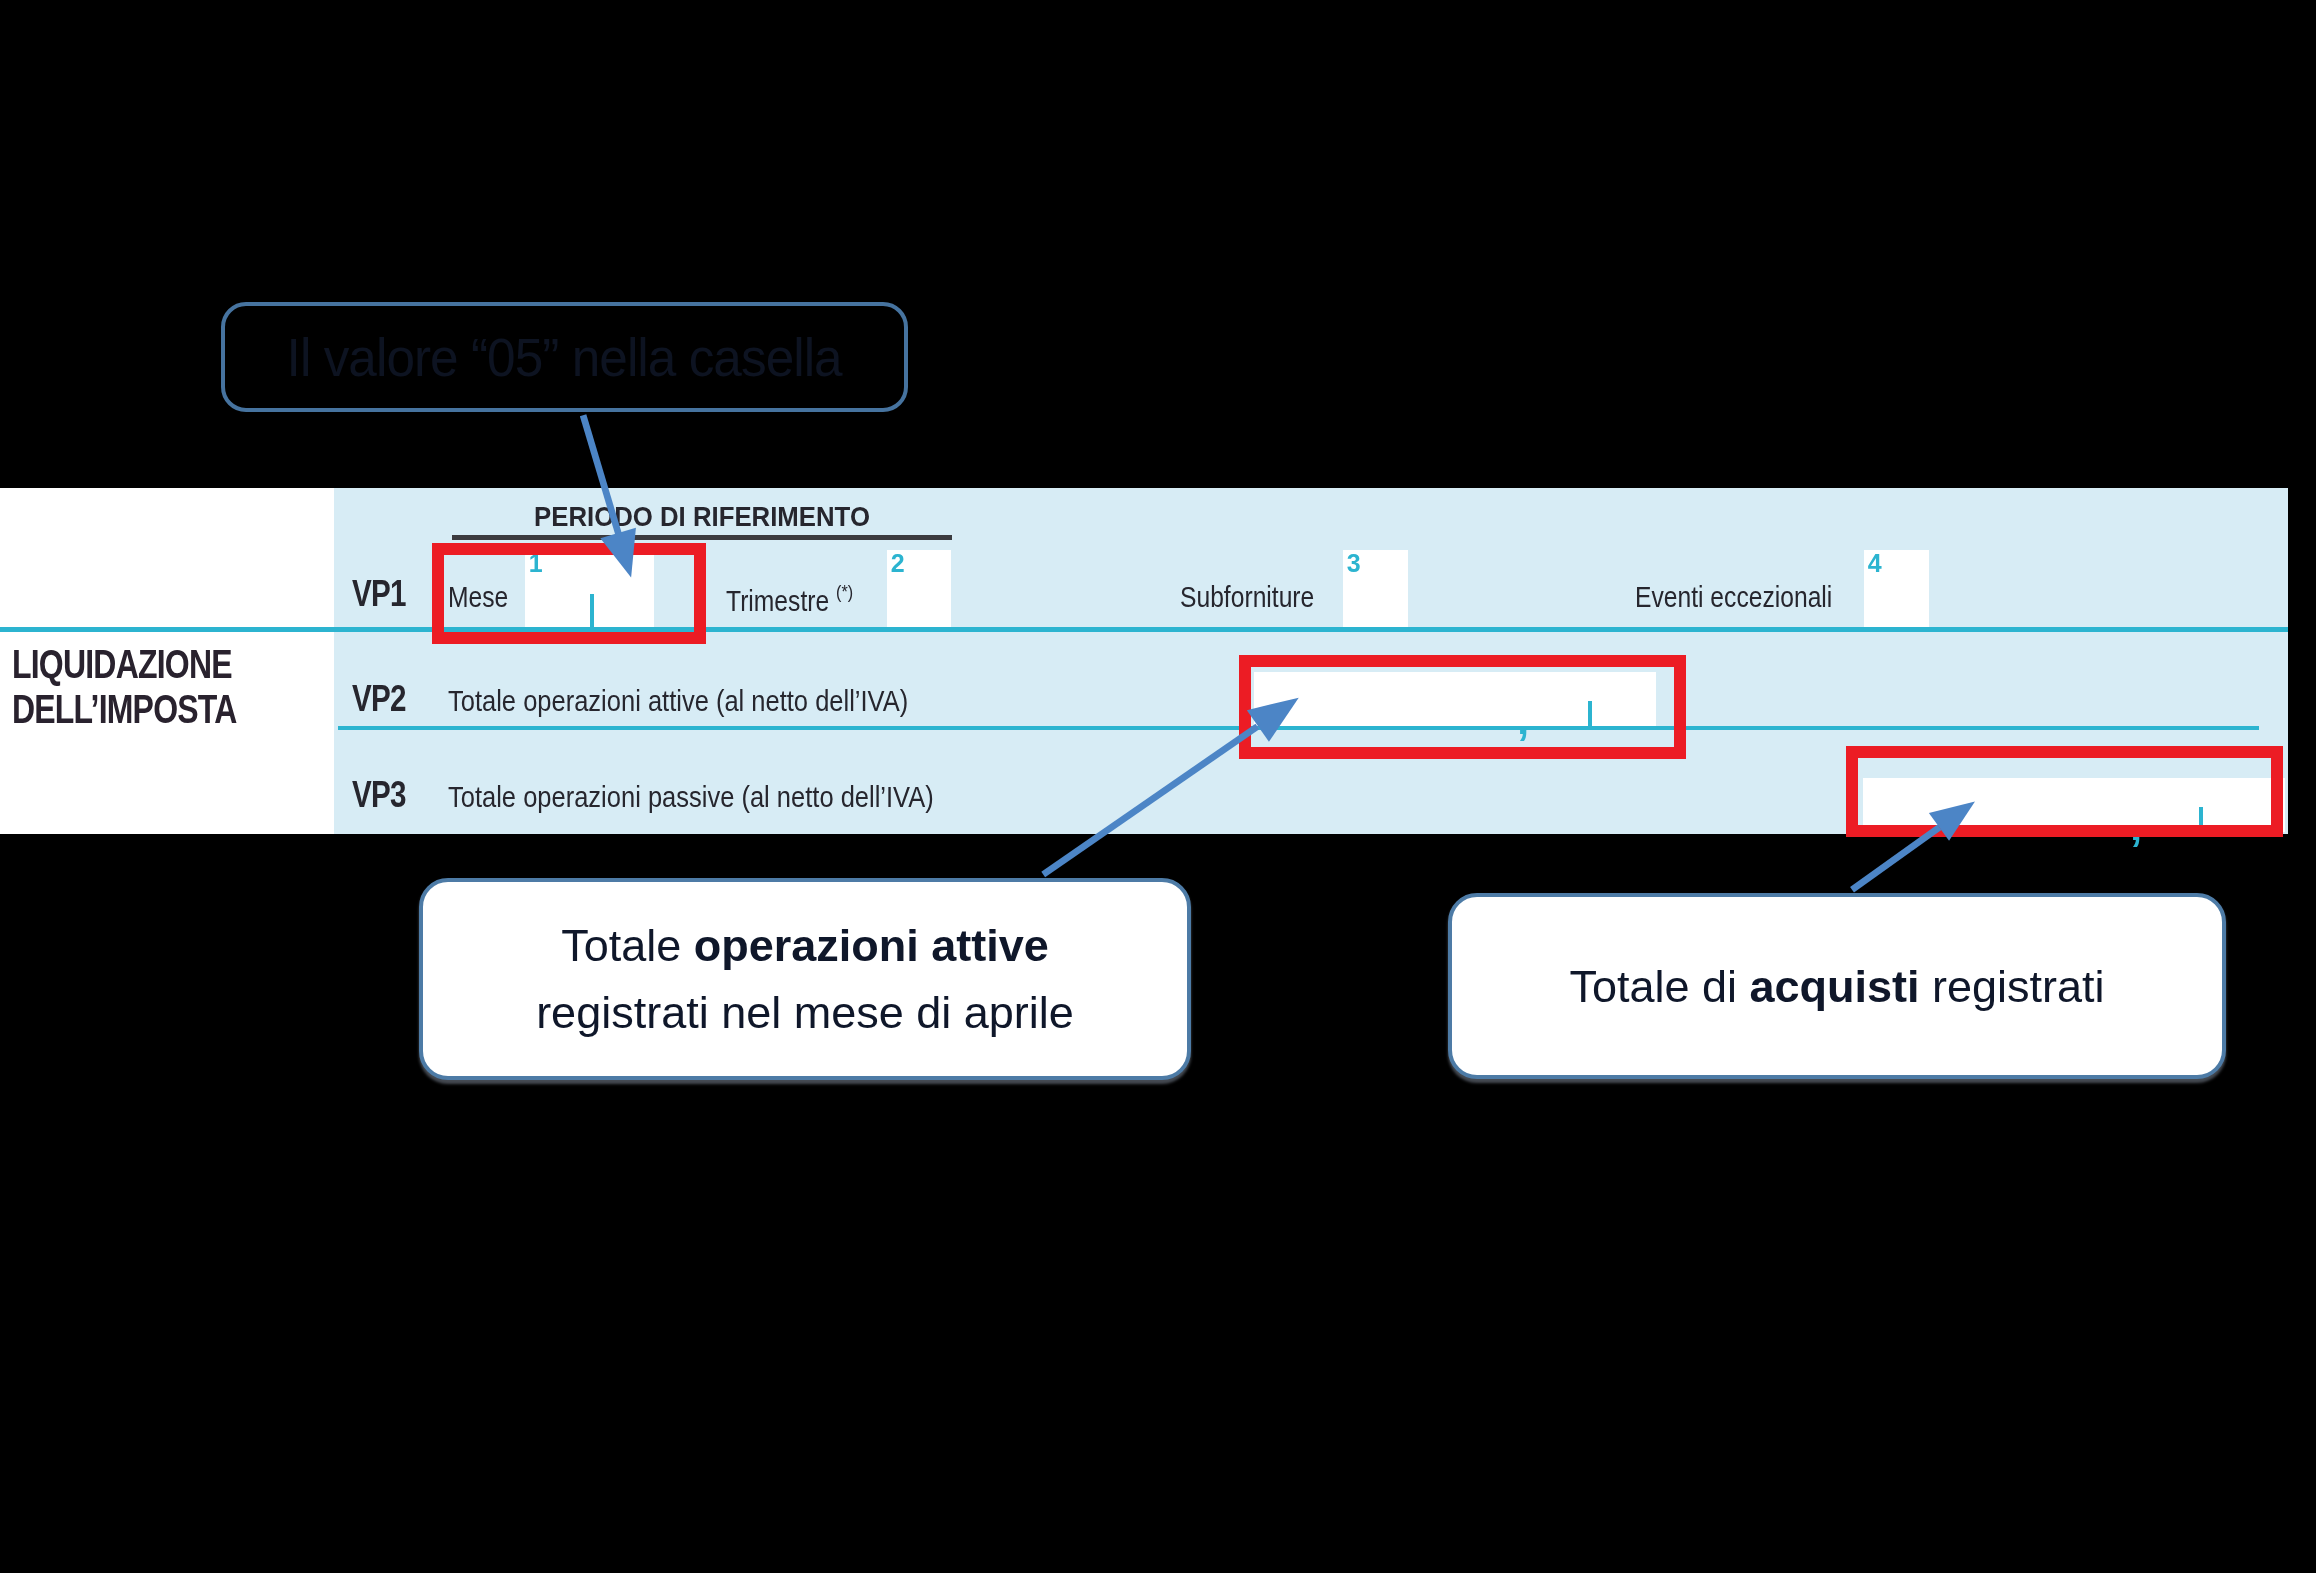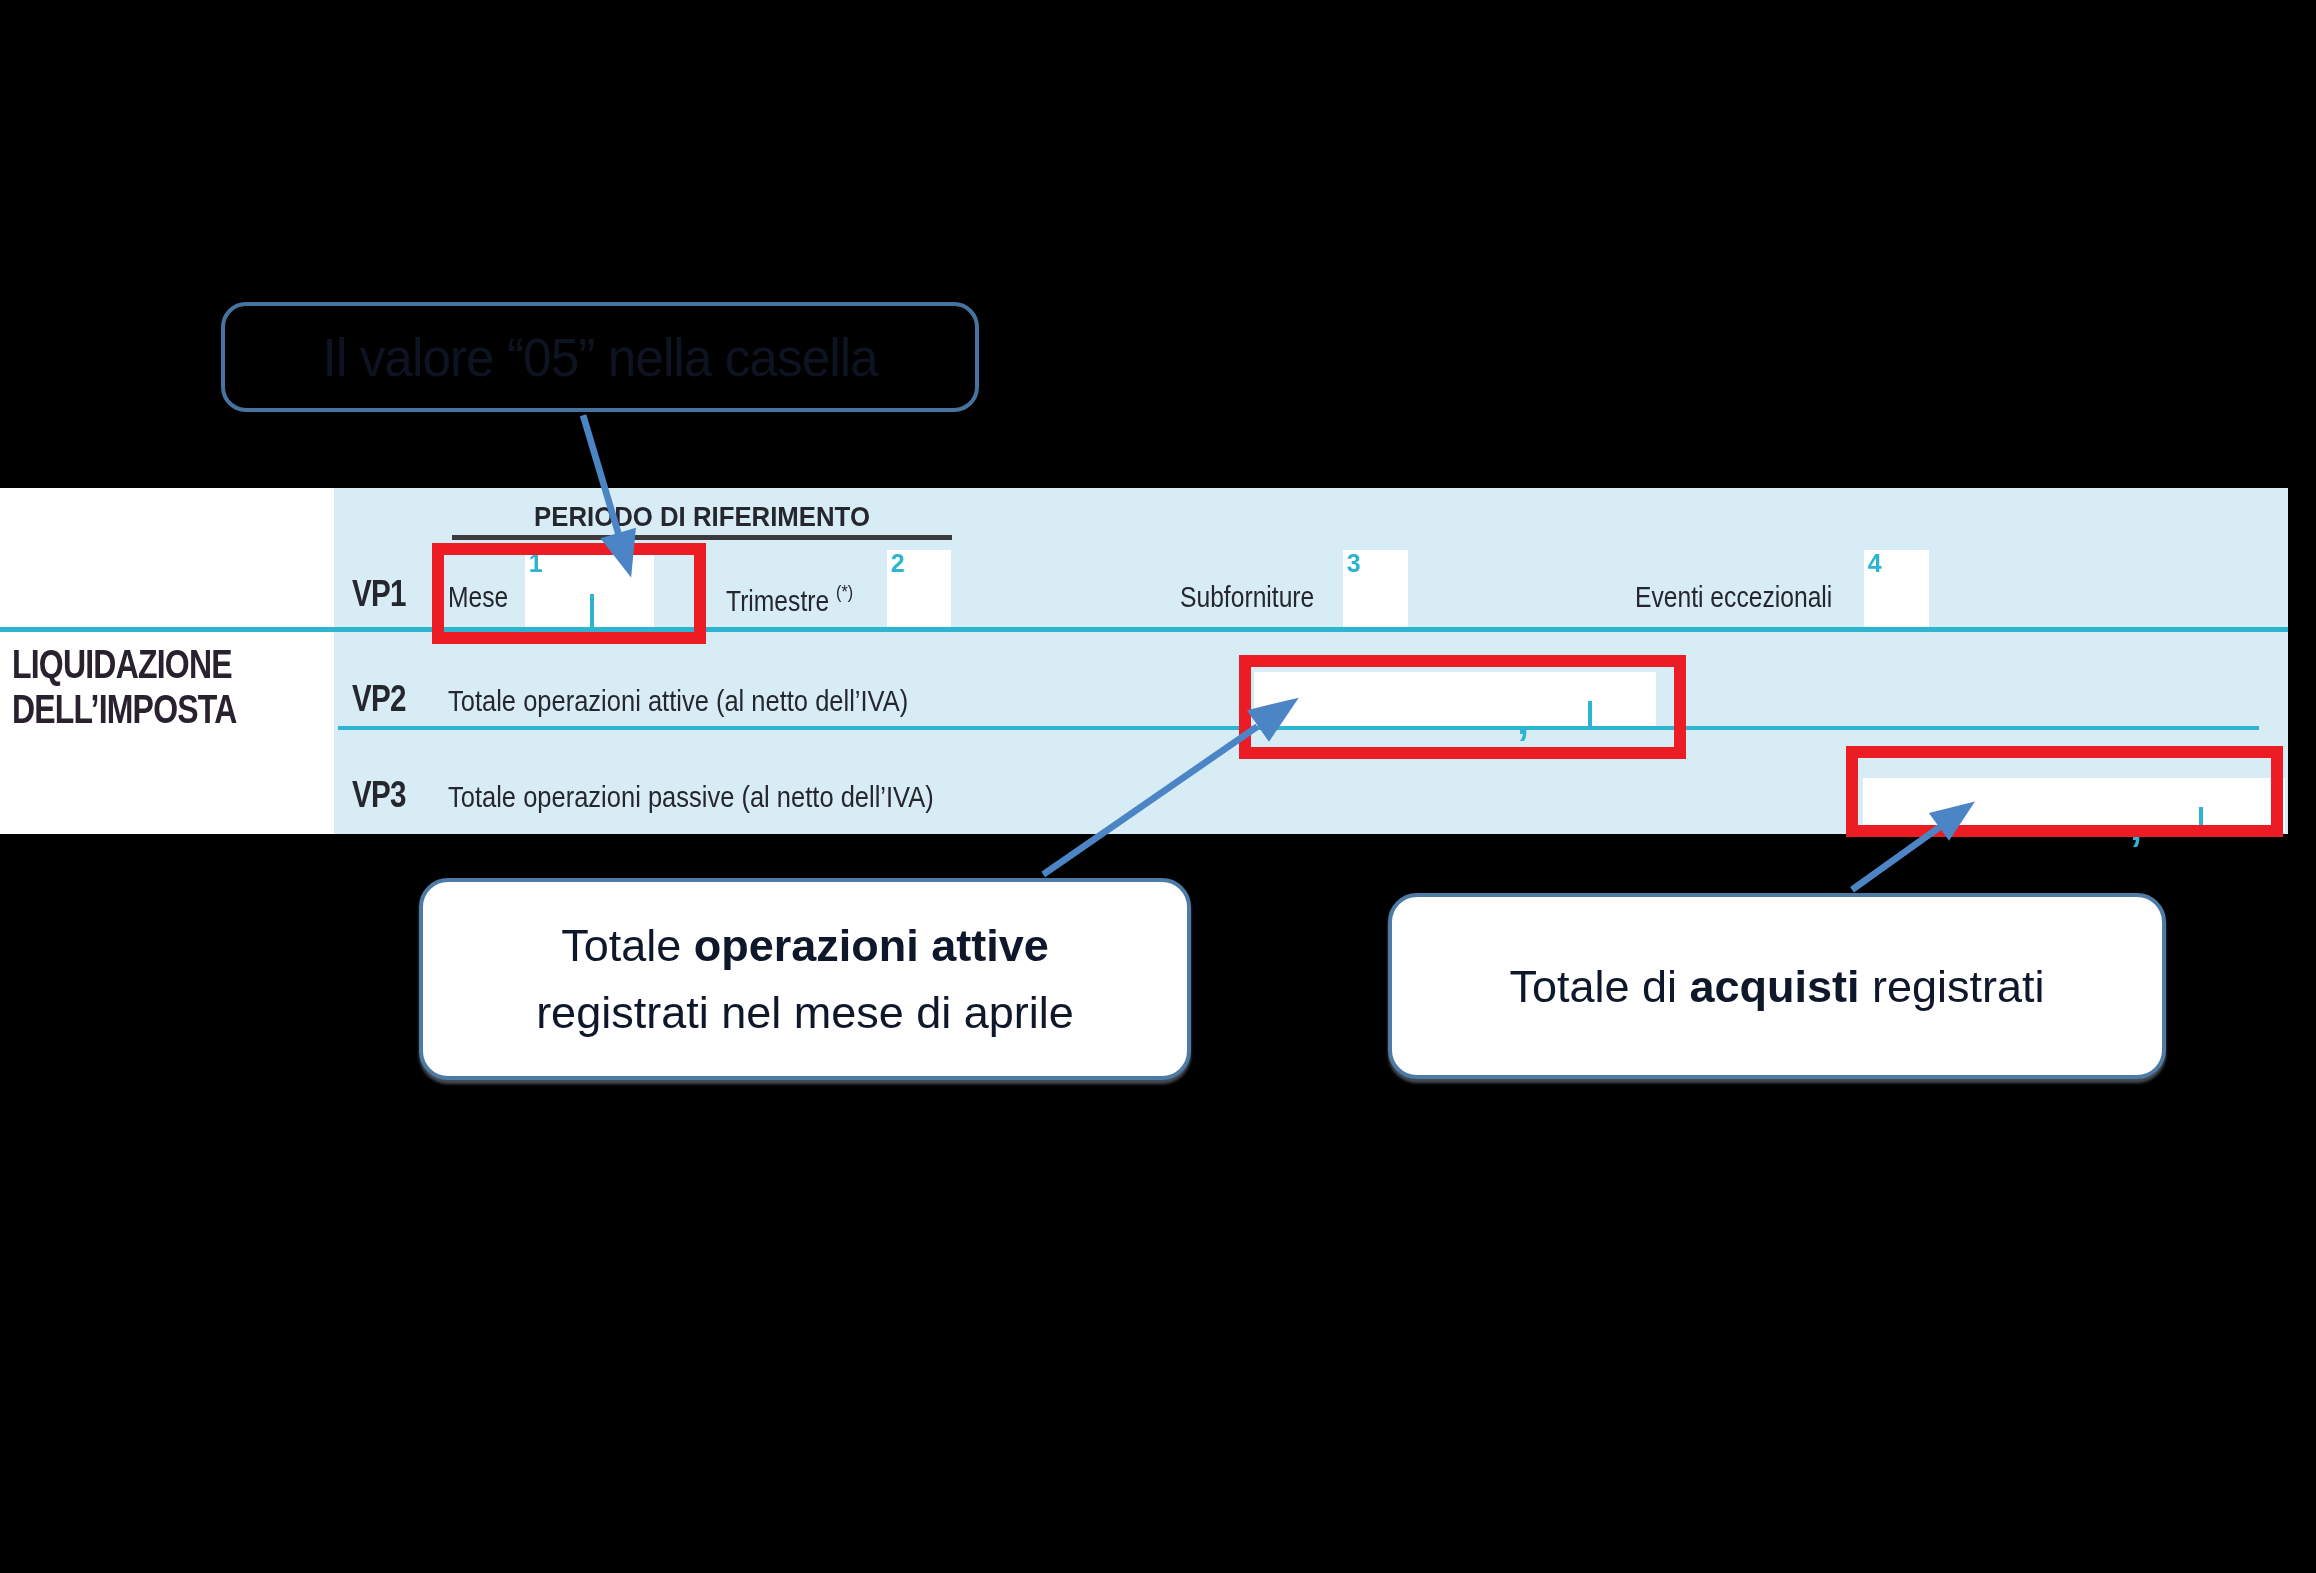--- a/index.html
+++ b/index.html
@@ -2,21 +2,21 @@
 <html><head>
 <meta charset="utf-8">
 <style>
   html,body{margin:0;padding:0;background:#000;}
   .stage{
     position:relative;width:2316px;height:1574px;background:#000;
     font-family:"Liberation Sans",sans-serif;overflow:hidden;
   }
   
   .callout-top{
-    position:absolute;left:221px;top:302px;width:758px;height:110px;
+    position:absolute;left:221px;top:302px;width:687px;height:110px;
     border:4.8px solid #46739f;border-radius:25px;background:#000;
     display:flex;align-items:center;justify-content:center;box-sizing:border-box;
   }
   .callout-top .hidden-text{
     font-size:54px;color:#0d1321;white-space:nowrap;
     transform:scaleX(0.95);letter-spacing:-1px;font-weight:400;
   }
   
   .form-white{position:absolute;left:0;top:488px;width:334px;height:346px;background:#ffffff;}
   .form-blue{position:absolute;left:334px;top:488px;width:1954px;height:346px;background:#d7ecf5;}
@@ -144,20 +144,20 @@
     </g>
   </svg>
 
   <div class="callout-bottom" style="left:419px;top:878px;width:772px;height:202px;">
     <div>
       <span>Totale </span><b>operazioni attive</b>
     </div>
     <div>registrati nel mese di aprile</div>
   </div>
 
-  <div class="callout-bottom" style="left:1388px;top:893px;width:778px;height:186px;">
+  <div class="callout-bottom" style="left:1448px;top:893px;width:778px;height:186px;">
     <div>
       <span>Totale di </span><b>acquisti</b><span> registrati</span>
     </div>
   </div>
 
 </div>
 
 
 </body></html>

